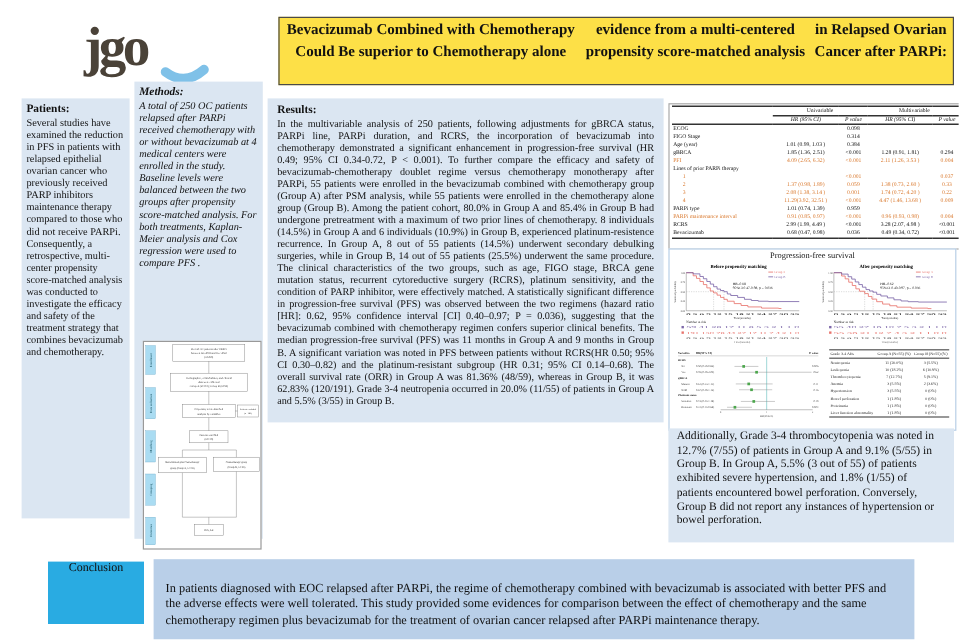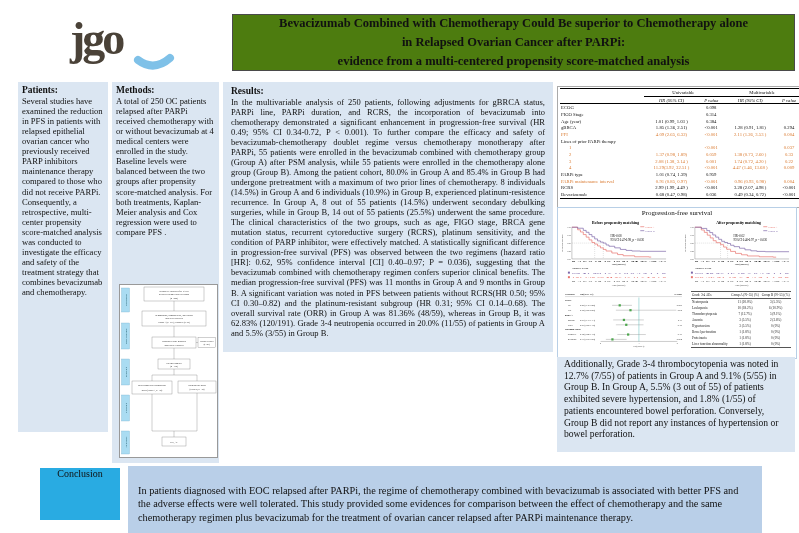--- a/index.html
+++ b/index.html
@@ -1,26 +1,26 @@
 <!DOCTYPE html>
 <html><head>
 <meta charset="utf-8">
 <style>
   html,body{margin:0;padding:0;background:#fff;}
   #page{position:relative;width:799px;height:533px;background:#fff;overflow:hidden;
         font-family:"Liberation Serif",serif;color:#111;}
   .abs{position:absolute;}
   
-  #title-box{left:232px;top:14px;width:561px;height:55px;border:1px solid #4a4a4a;background:#4d7c0f;
-    display:flex;flex-direction:column;justify-content:center;text-align:center;
+  #title-box{left:232px;top:14px;width:561px;height:55px;border:1px solid #4a4a4a;background:#fde047;
+    display:flex;flex-direction:row;justify-content:center;text-align:center;
     font-weight:bold;font-size:12.5px;line-height:1.5;}
   
   .panel{background:#dbe6f2;}
   #objective{left:18px;top:82px;width:82px;height:344px;padding:3px 4px;font-size:8.6px;line-height:1.17;}
-  #methods{left:112px;top:82px;width:99px;height:375px;padding:3px 4px;font-size:8.6px;line-height:1.17;}
+  #methods{left:112px;top:68px;width:99px;height:375px;padding:3px 4px;font-size:8.6px;line-height:1.17;font-style:italic;}
   #results{left:223px;top:82px;width:314px;height:262px;padding:4px 8px;font-size:8.5px;line-height:1.18;text-align:justify;}
   .sec-h{font-weight:bold;font-size:9.5px;}
   
   #flowchart{left:119px;top:284px;width:97px;height:172px;background:#fff;border:0.5px solid #999;}
   
   #stats-box{left:557px;top:86px;width:241px;height:118px;background:#fff;border:0.5px solid #aaa;padding:1px 2px;}
   table.stats{border-collapse:collapse;width:100%;font-size:4.7px;border-top:0.8px solid #000;border-bottom:0.8px solid #000;}
   .stats td{padding:0.4px 1px;height:5.9px;white-space:nowrap;}
   .stats td.v{text-align:center;}
   .stats tr.grp td.gh{border-bottom:0.5px solid #000;text-align:center;}
@@ -53,22 +53,22 @@
 
 <div id="page">
 
   <svg class="abs" style="left:66px;top:10px;" width="160" height="66" viewBox="0 0 160 66">
     <text x="4" y="44" font-family="DejaVu Sans, sans-serif" font-weight="bold" font-size="46" letter-spacing="-3" fill="#4a4238">jgo</text>
     <path d="M72,50 Q88,62 104,48" stroke="#7fc1e8" stroke-width="8" fill="none" stroke-linecap="round"></path>
   </svg>
 
   <div id="title-box" class="abs">
     <div>Bevacizumab Combined with Chemotherapy Could Be superior to Chemotherapy alone</div>
+    <div>evidence from a multi-centered propensity score-matched analysis</div>
     <div>in Relapsed Ovarian Cancer after PARPi:</div>
-    <div>evidence from a multi-centered propensity score-matched analysis</div>
   </div>
 
   <div id="objective" class="abs panel">
     <span class="sec-h">Patients:</span><br>
     <span>Several studies have examined the reduction in PFS in patients with relapsed epithelial ovarian cancer who previously received PARP inhibitors maintenance therapy compared to those who did not receive PARPi. Consequently, a retrospective, multi-center propensity score-matched analysis was conducted to investigate the efficacy and safety of the treatment strategy that combines bevacizumab and chemotherapy.</span>
   </div>
 
   <div id="methods" class="abs panel">
     <span class="sec-h">Methods:</span><br>
     <span>A total of 250 OC patients relapsed after PARPi received chemotherapy with or without bevacizumab at 4 medical centers were enrolled in the study. Baseline levels were balanced between the two groups after propensity score-matched analysis. For both treatments, Kaplan-Meier analysis and Cox regression were used to compare PFS .</span>

